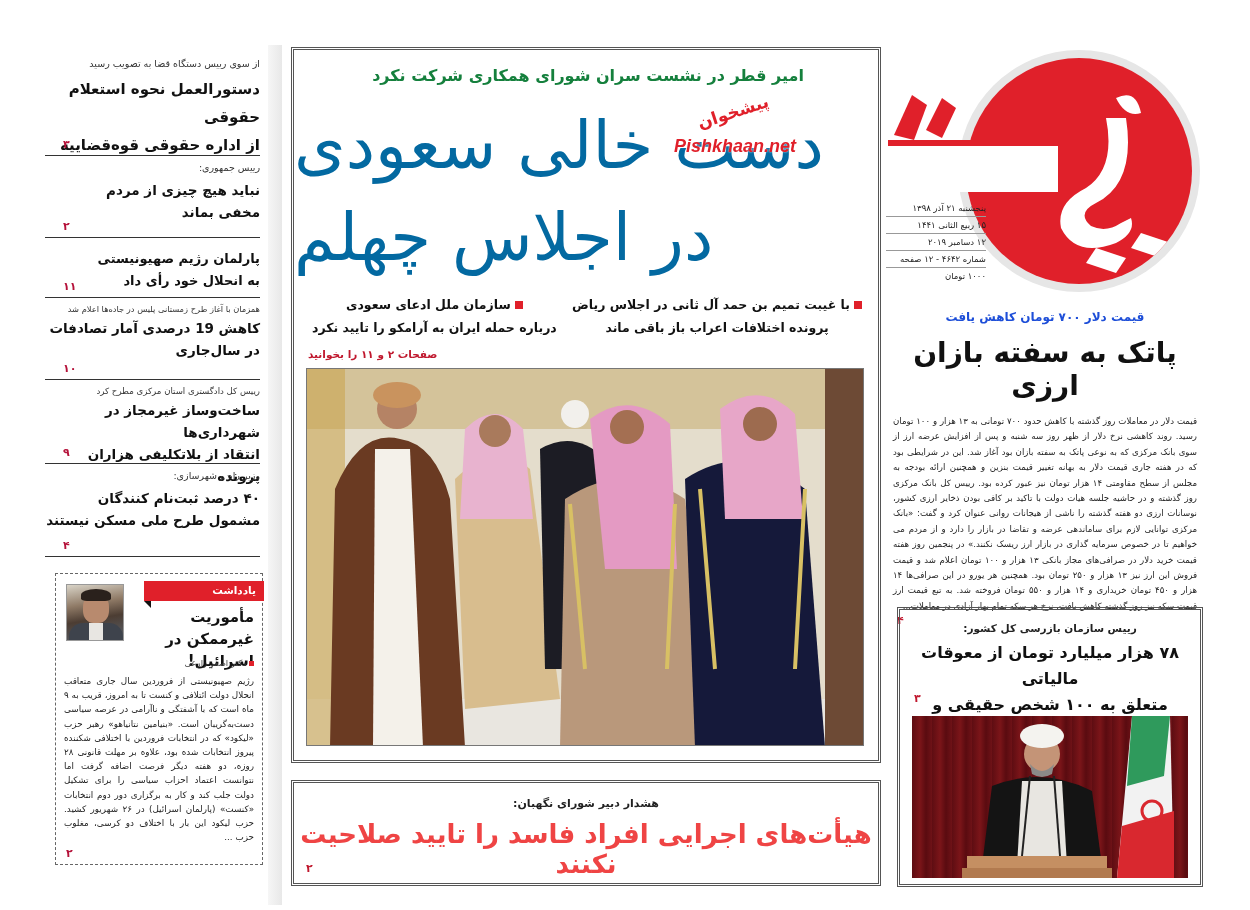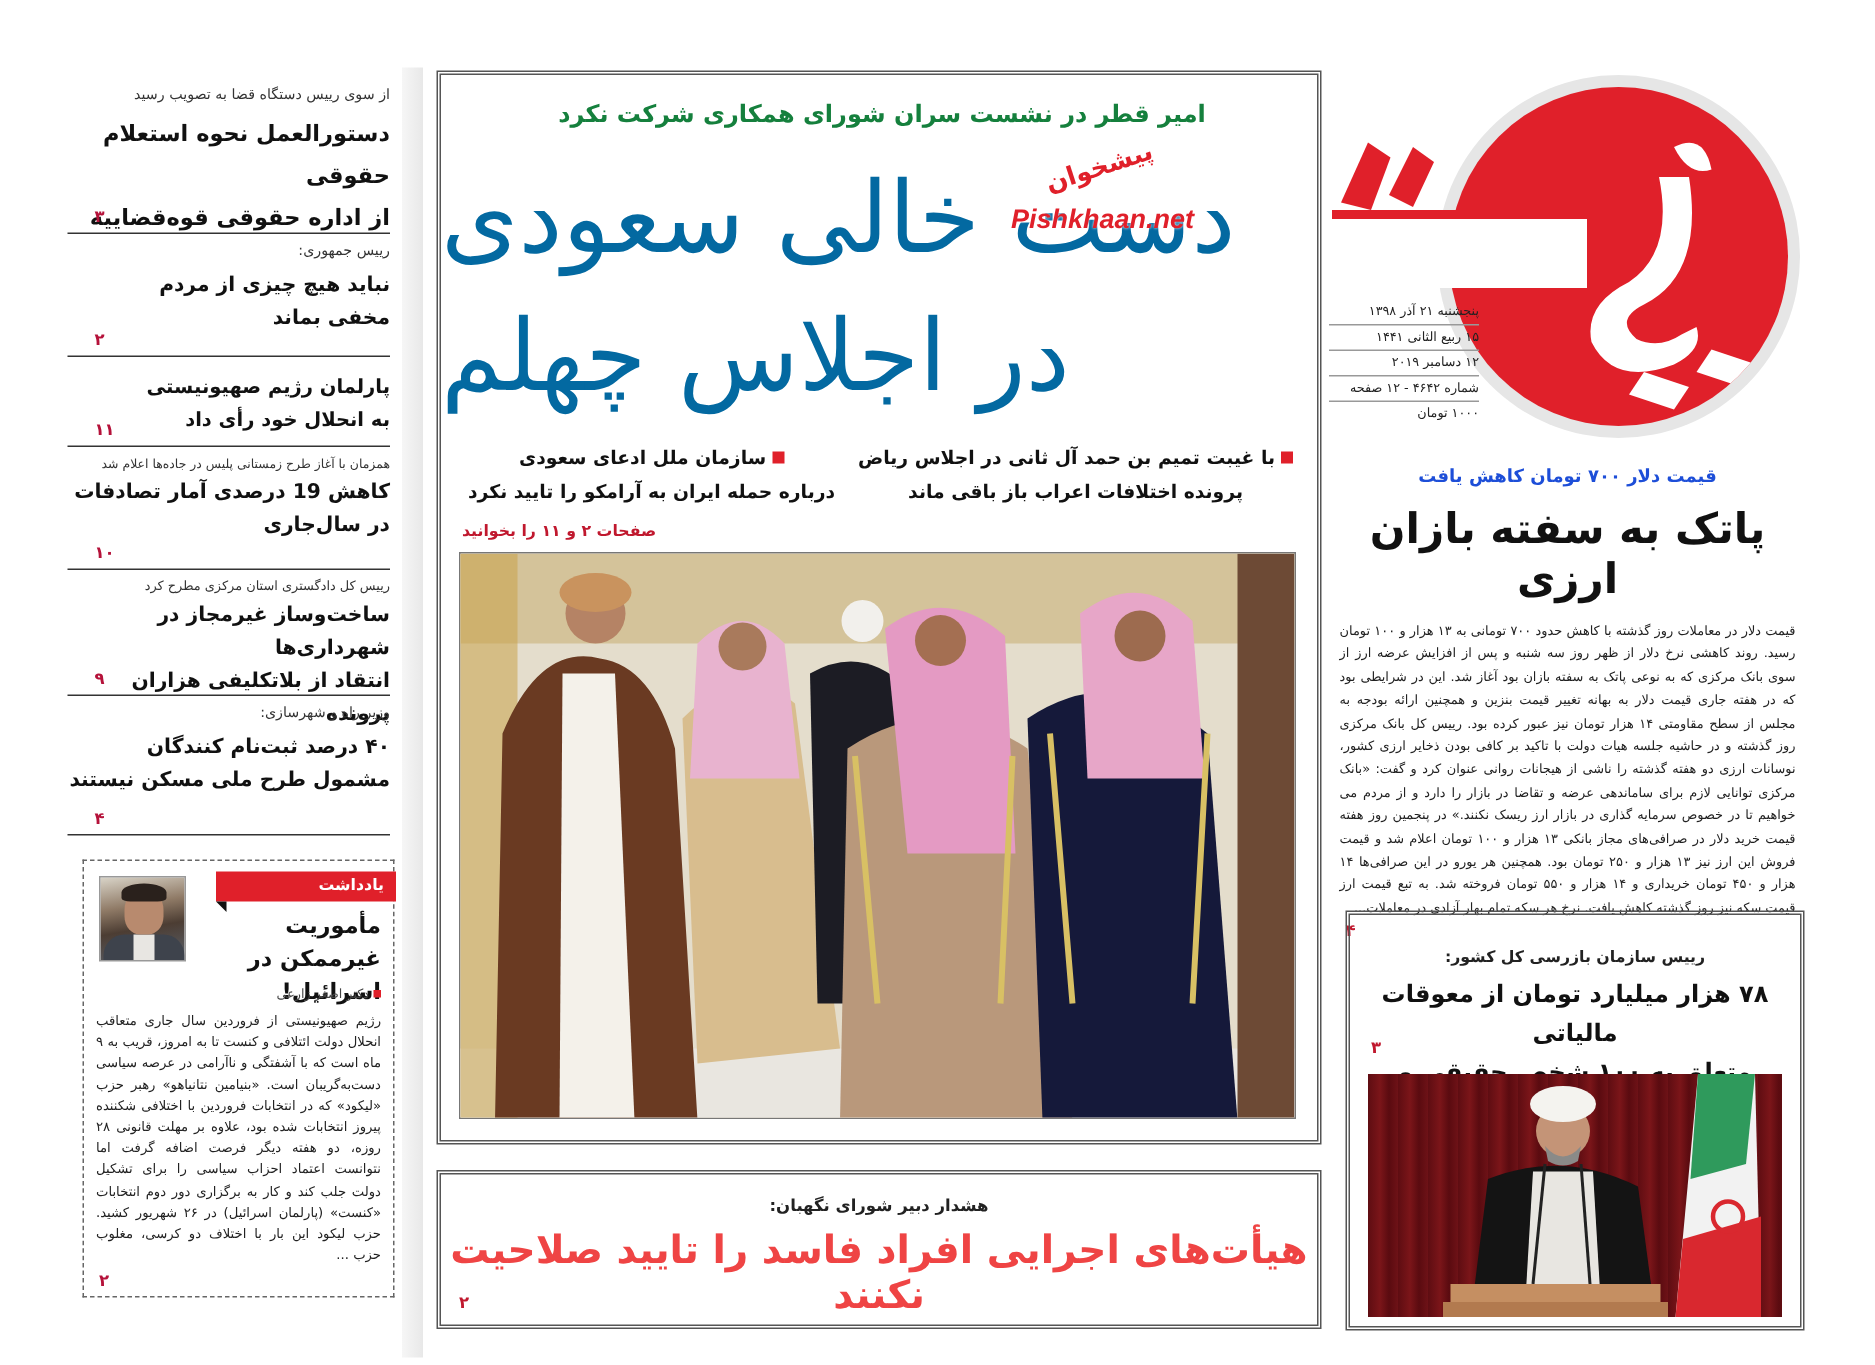--- a/index.html
+++ b/index.html
@@ -62,21 +62,21 @@
   .date-line { font-size: 8.5px; color: #222; height: 17px; border-bottom: 1px solid #999; text-align: right; padding-top: 3px; }
   .date-line.last { border-bottom: none; }
 
   .econ-story { position: absolute; left: 885px; top: 305px; width: 320px; }
   .econ-kicker { text-align: center; font-size: 12px; font-weight: bold; color: #1d4ed8; margin-top: 5px; }
   .econ-title { text-align: center; font-size: 28px; font-weight: bold; color: #111; margin-top: 12px; }
   .econ-body { font-size: 8.6px; line-height: 15.4px; text-align: justify; color: #222; margin-top: 12px; padding: 0 8px; }
   .econ-page { color: #c0182e; font-size: 11px; font-weight: bold; text-align: left; padding-left: 12px; }
 
   .inspect-box { position: absolute; left: 897px; top: 607px; width: 306px; height: 280px; border: 3px double #555; }
-  .inspect-kicker { text-align: center; font-size: 10.5px; font-weight: bold; color: #222; margin-top: 22px; }
+  .inspect-kicker { text-align: center; font-size: 10.5px; font-weight: bold; color: #222; margin-top: 12px; }
   .inspect-title { text-align: center; font-size: 16px; font-weight: bold; color: #111; line-height: 26px; margin-top: 6px; }
   .inspect-page { position: absolute; left: 14px; top: 82px; color: #c0182e; font-size: 11px; font-weight: bold; }
   .inspect-photo { position: absolute; left: 12px; top: 106px; width: 276px; height: 162px; overflow: hidden; background: repeating-linear-gradient(to right, #5e0d12 0px, #7b1519 8px, #5a0b10 14px, #6e1217 20px); }
 </style>
 </head>
 <body>
 
 <div class="page-shadow-left"></div>
 
 <div class="left-col">

